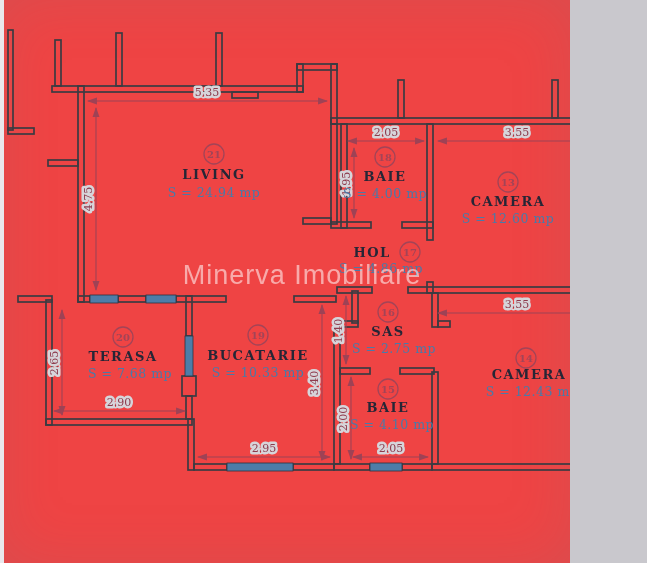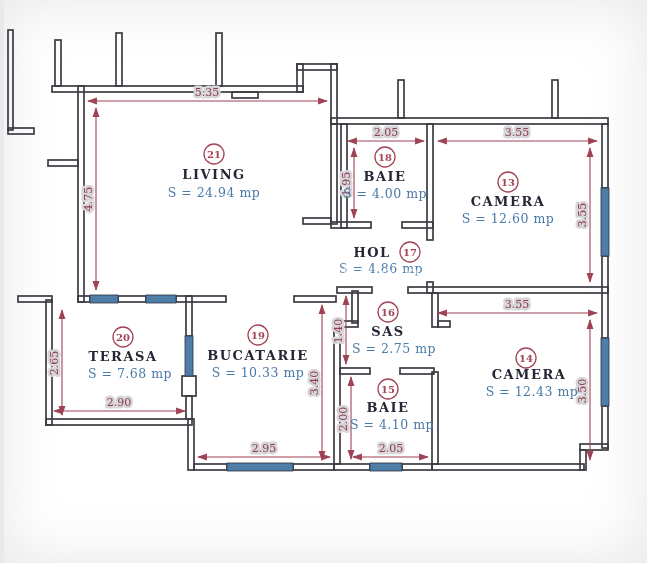--- a/index.html
+++ b/index.html
@@ -1,19 +1,19 @@
 <!DOCTYPE html>
 <html><head>
 <meta charset="utf-8">
 <style>
   html,body{margin:0;padding:0;background:#c9c8cd;}
   .stage{
     position:relative;
-    width:647px;height:563px;
-    background:#ffffff;
+    width:570px;height:563px;
+    background:#ef4444;
     overflow:hidden;
     box-shadow:inset 0 0 60px rgba(120,118,130,.18);
     font-family:"DejaVu Serif","Liberation Serif",serif;
   }
   .scan-edge{position:absolute;left:0;top:0;width:4px;height:563px;background:#e9e8ec;}
   svg{position:absolute;left:0;top:0;}
   .wall{fill:none;stroke:#3b3b42;stroke-width:1.7;}
   .win{fill:#4e7da8;stroke:#2e3340;stroke-width:.8;}
   .dim{stroke:#9e4255;stroke-width:1.1;fill:none;}
   .dim-label{

